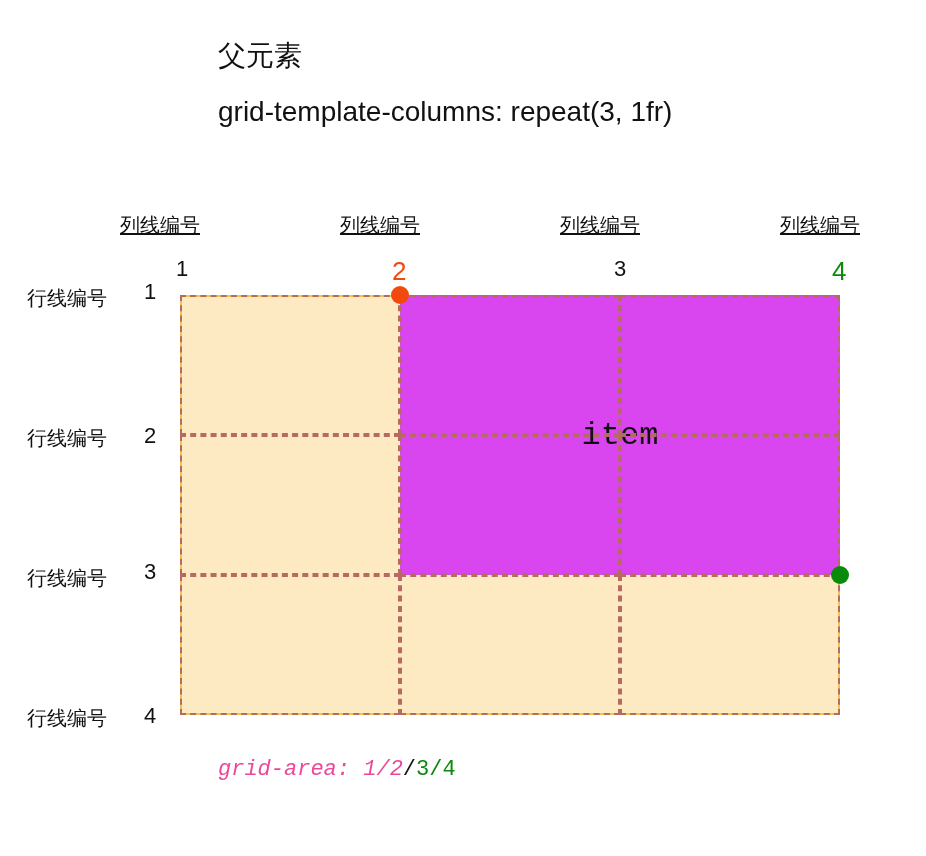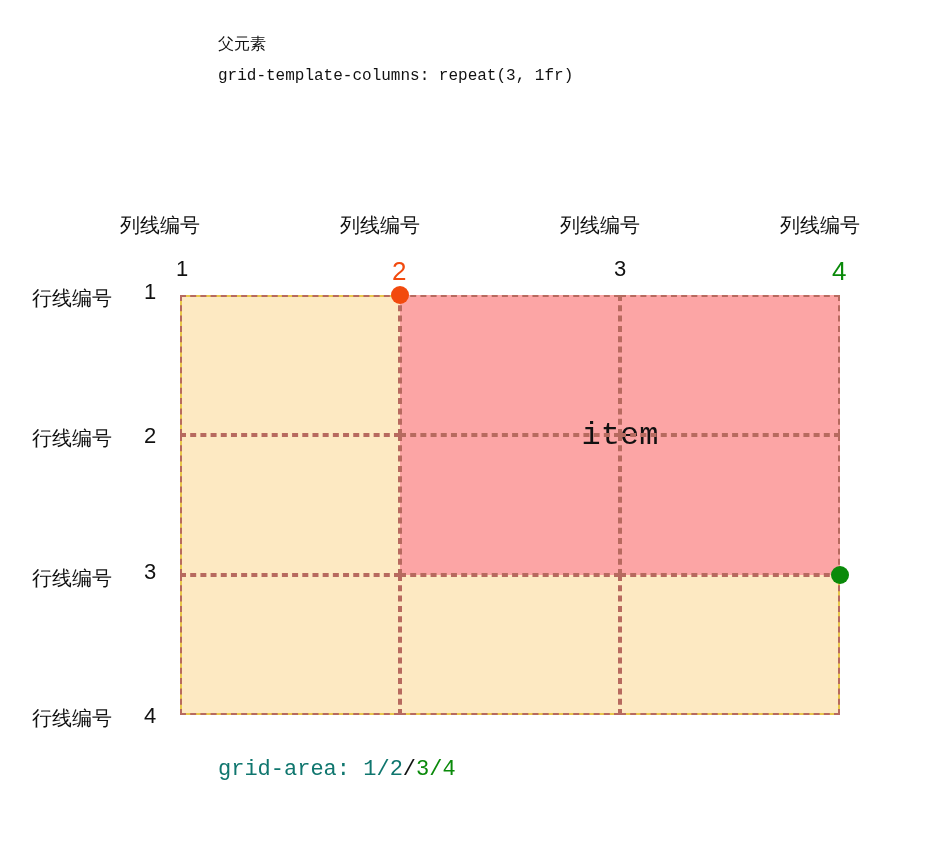--- a/index.html
+++ b/index.html
@@ -3,57 +3,58 @@
 <meta charset="utf-8">
 <style>
   * { box-sizing: border-box; margin: 0; padding: 0; }
   body {
     font-family: -apple-system, BlinkMacSystemFont, "Segoe UI", sans-serif;
     background: #fff;
     width: 926px;
     height: 856px;
     position: relative;
   }
-  .mono { font-family: Liberation Mono, monospace; }
+  .mono { font-family: Liberation Sans, sans-serif; }
 
   
   .header {
     position: absolute;
     left: 218px;
     top: 28px;
-    font-size: 16px;
+    font-size: 28px;
     line-height: 2.0;
     color: #111;
   }
 
   
   .col-label {
     position: absolute;
     font-size: 20px;
     color: #111;
     top: 212px;
     text-align: center;
+    text-decoration: underline;
   }
   .col-num {
     position: absolute;
     font-size: 22px;
     top: 256px;
     color: #111;
     text-align: center;
   }
   .orange-num { color: #f24a0e; font-weight: 500; font-size: 26px; }
   .green-num { color: #0a8a0a; font-weight: 500; font-size: 26px; }
 
   
   .row-label {
     position: absolute;
     font-size: 20px;
     color: #111;
     left: 22px;
-    text-align: right;
+    text-align: center;
     width: 90px;
   }
   .row-num {
     position: absolute;
     font-size: 22px;
     color: #111;
     left: 130px;
     width: 40px;
     text-align: center;
   }
@@ -81,21 +82,21 @@
   }
   .cell {
     border: 2px dashed #b76a5f;
   }
   .item {
     position: absolute;
     left: 33.333%;
     top: 0;
     width: 66.667%;
     height: 66.667%;
-    background: #fca5a5;
+    background: #d946ef;
     display: flex;
     align-items: center;
     justify-content: center;
     font-size: 32px;
     color: #111;
     font-family: "Courier New", Consolas, monospace;
   }
   .dot {
     position: absolute;
     width: 18px;
@@ -108,21 +109,21 @@
 
   
   .footer {
     position: absolute;
     left: 218px;
     top: 750px;
     font-size: 22px;
     line-height: 1.8;
   }
   .footer .line2 { font-family: "Courier New", Consolas, monospace; }
-  .c-orange { color: #0f766e; }
+  .c-orange { color: #ec4899; font-style: italic; }
   .c-green { color: #0a8a0a; }
   .c-black { color: #111; }
 </style>
 </head>
 <body>
 
 <div class="header">
   <div>父元素</div>
   <div class="mono">grid-template-columns: repeat(3, 1fr)</div>
 </div>

